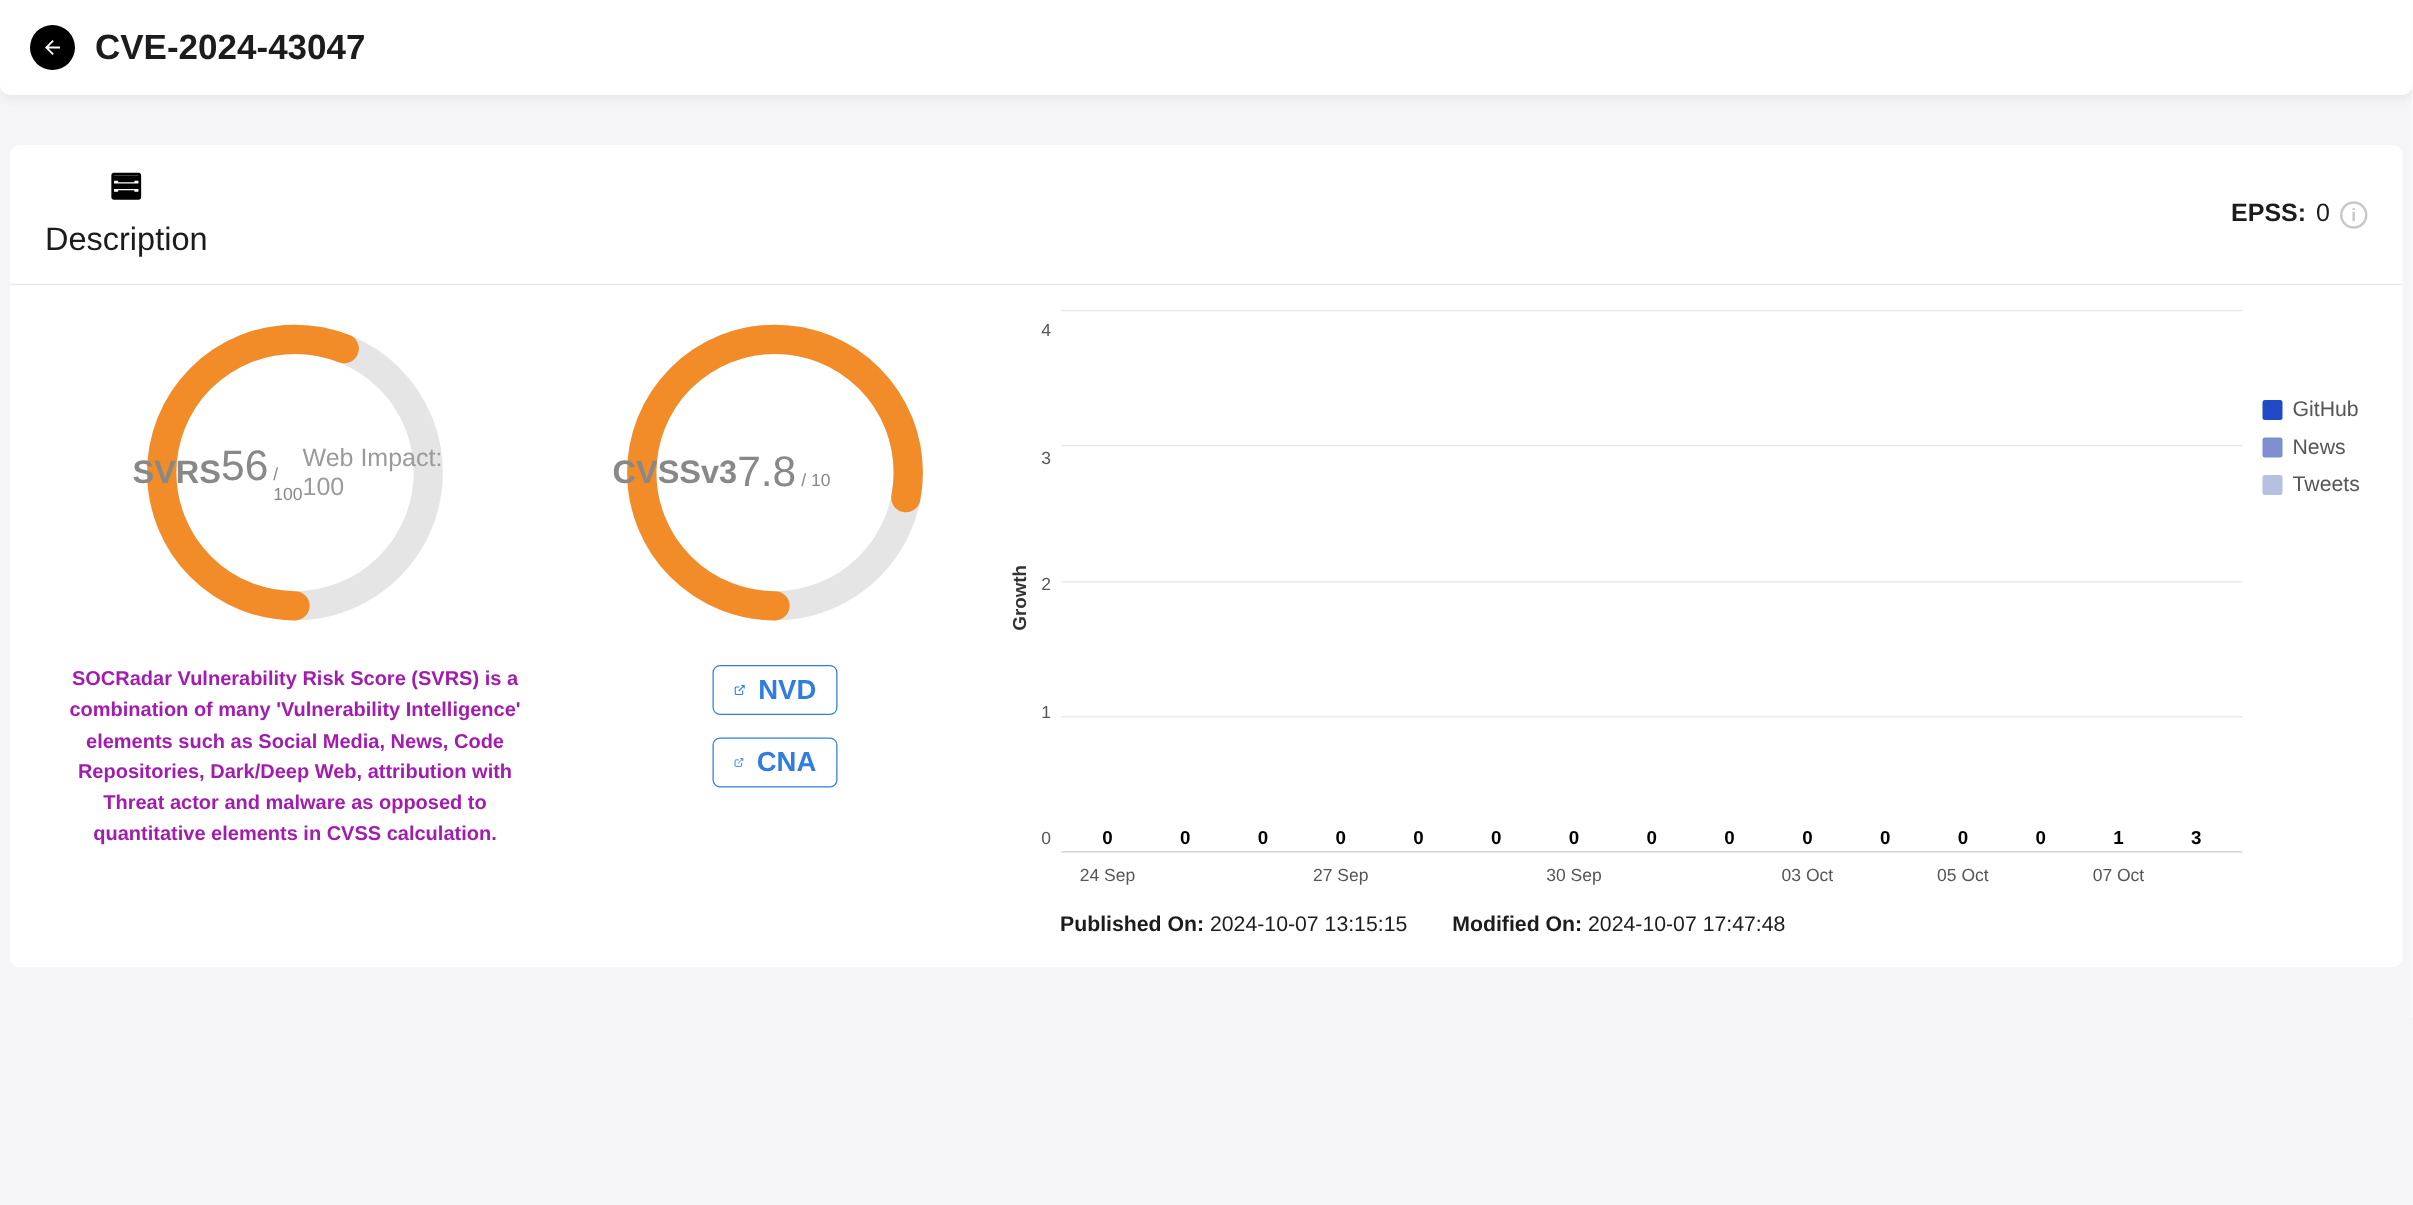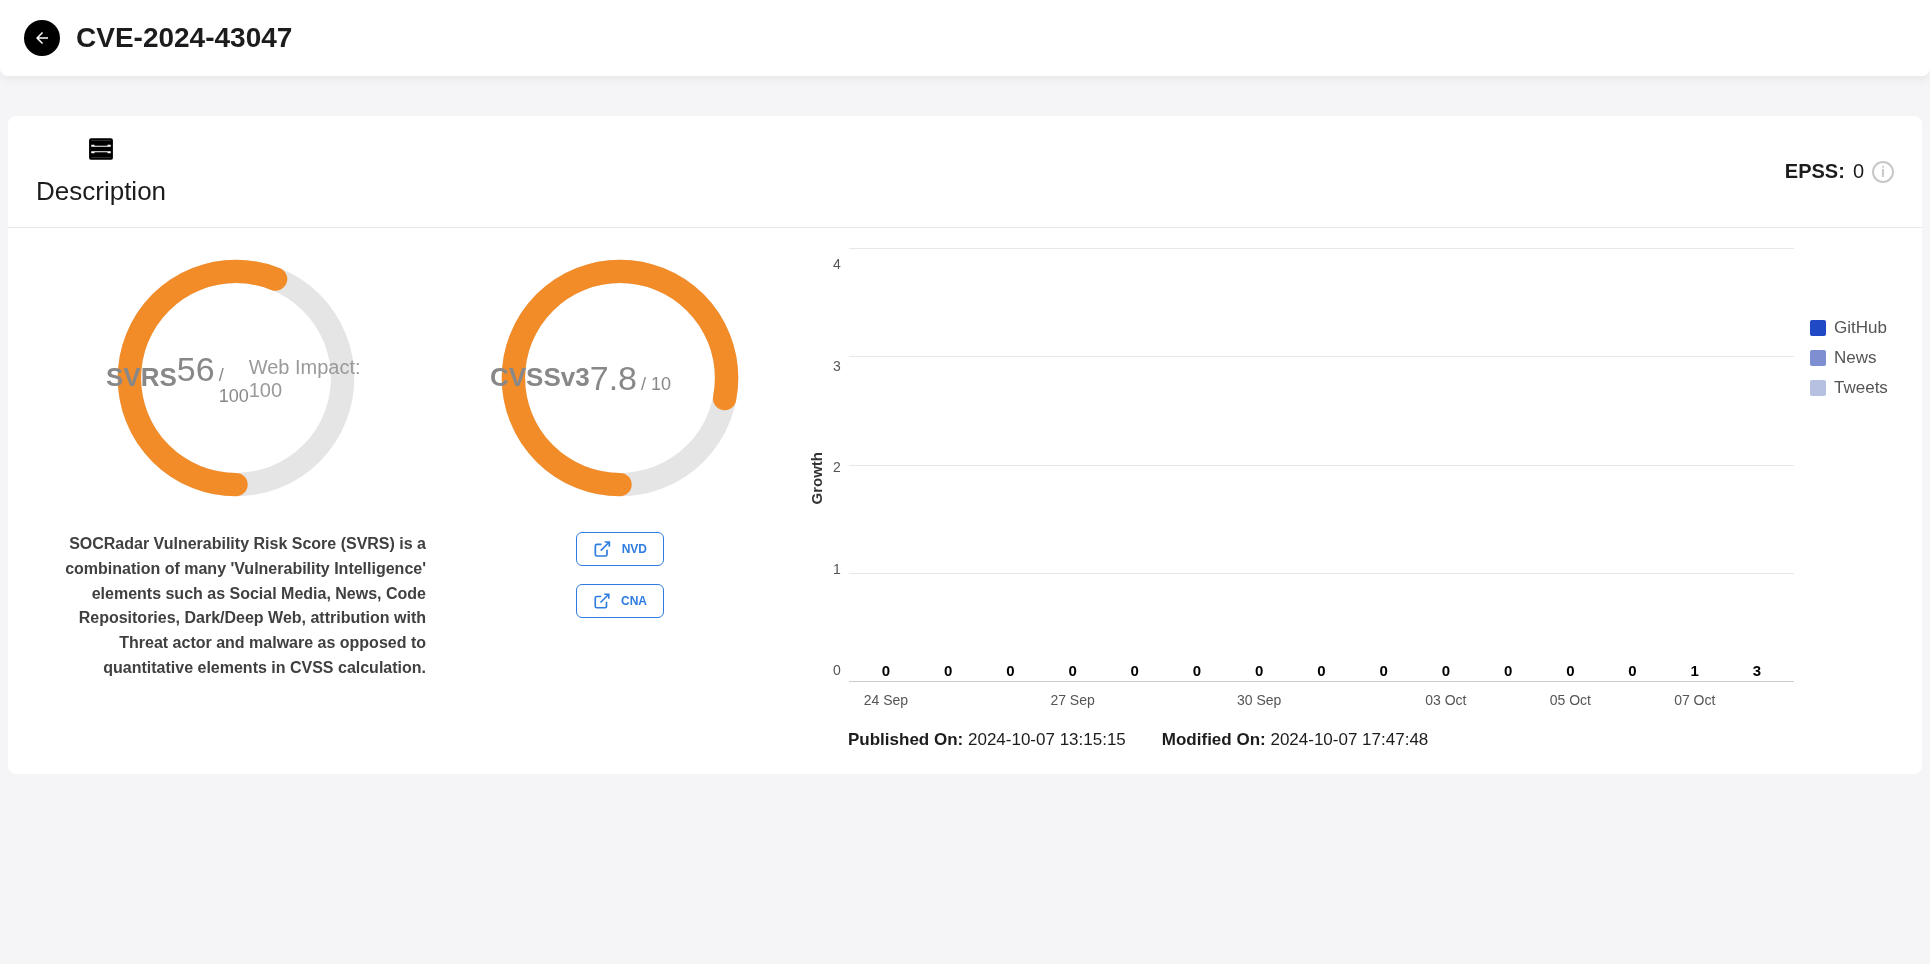--- a/index.html
+++ b/index.html
@@ -84,46 +84,46 @@
       position: absolute;
       inset: 0;
       display: flex;
       flex-direction: row;
       align-items: center;
       justify-content: flex-start;
     }
     .gauge-title { font-size: 26px; font-weight: 600; color: #888; margin-bottom: 2px; }
     .gauge-value-line { display: flex; align-items: baseline; gap: 4px; color: #888; }
     .gauge-value { font-size: 34px; font-weight: 500; }
-    .gauge-max { font-size: 18px; }
+    .gauge-max { font-size: 14px; }
     .gauge-sub { font-size: 20px; color: #9a9a9a; margin-top: 2px; }
 
     .svrs-caption {
       margin-top: 24px;
       font-size: 16px;
-      color: #404040;
-      text-align: right;
+      color: #a21caf;
+      text-align: center;
       max-width: 380px;
       line-height: 1.55;
       font-weight: 600;
     }
 
     .ext-links { margin-top: 24px; display: flex; flex-direction: column; gap: 18px; align-items: center; }
     .ext-link {
       display: flex;
       align-items: center;
       gap: 10px;
       border: 1.5px solid #2f7de1;
       color: #2f7de1;
       padding: 6px 16px;
       border-radius: 6px;
-      font-size: 12px;
+      font-size: 22px;
       font-weight: 600;
       cursor: pointer;
-      width: 88px;
+      width: 100px;
       justify-content: space-between;
     }
     .ext-link svg { width: 20px; height: 20px; }
 
     .chart-col { flex: 1; min-width: 0; }
     .chart-area { display: flex; }
     .chart-ylabel {
       writing-mode: vertical-rl;
       transform: rotate(180deg);
       font-size: 15px;

